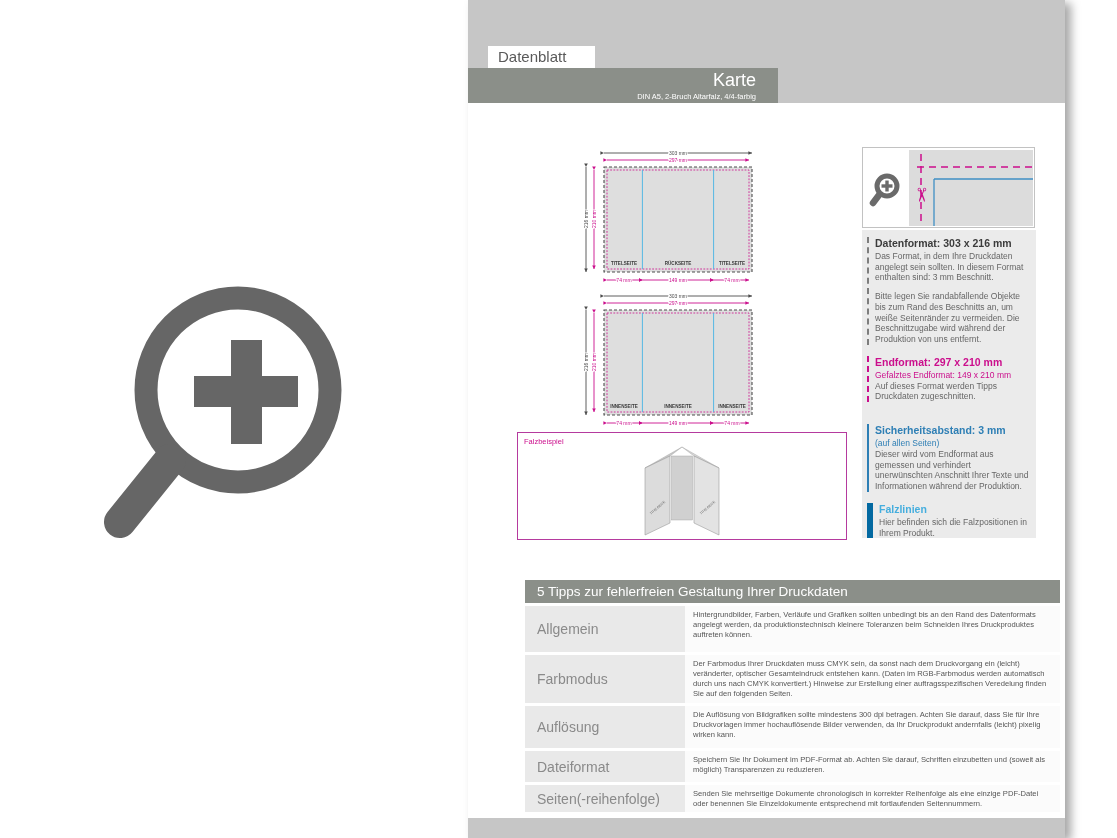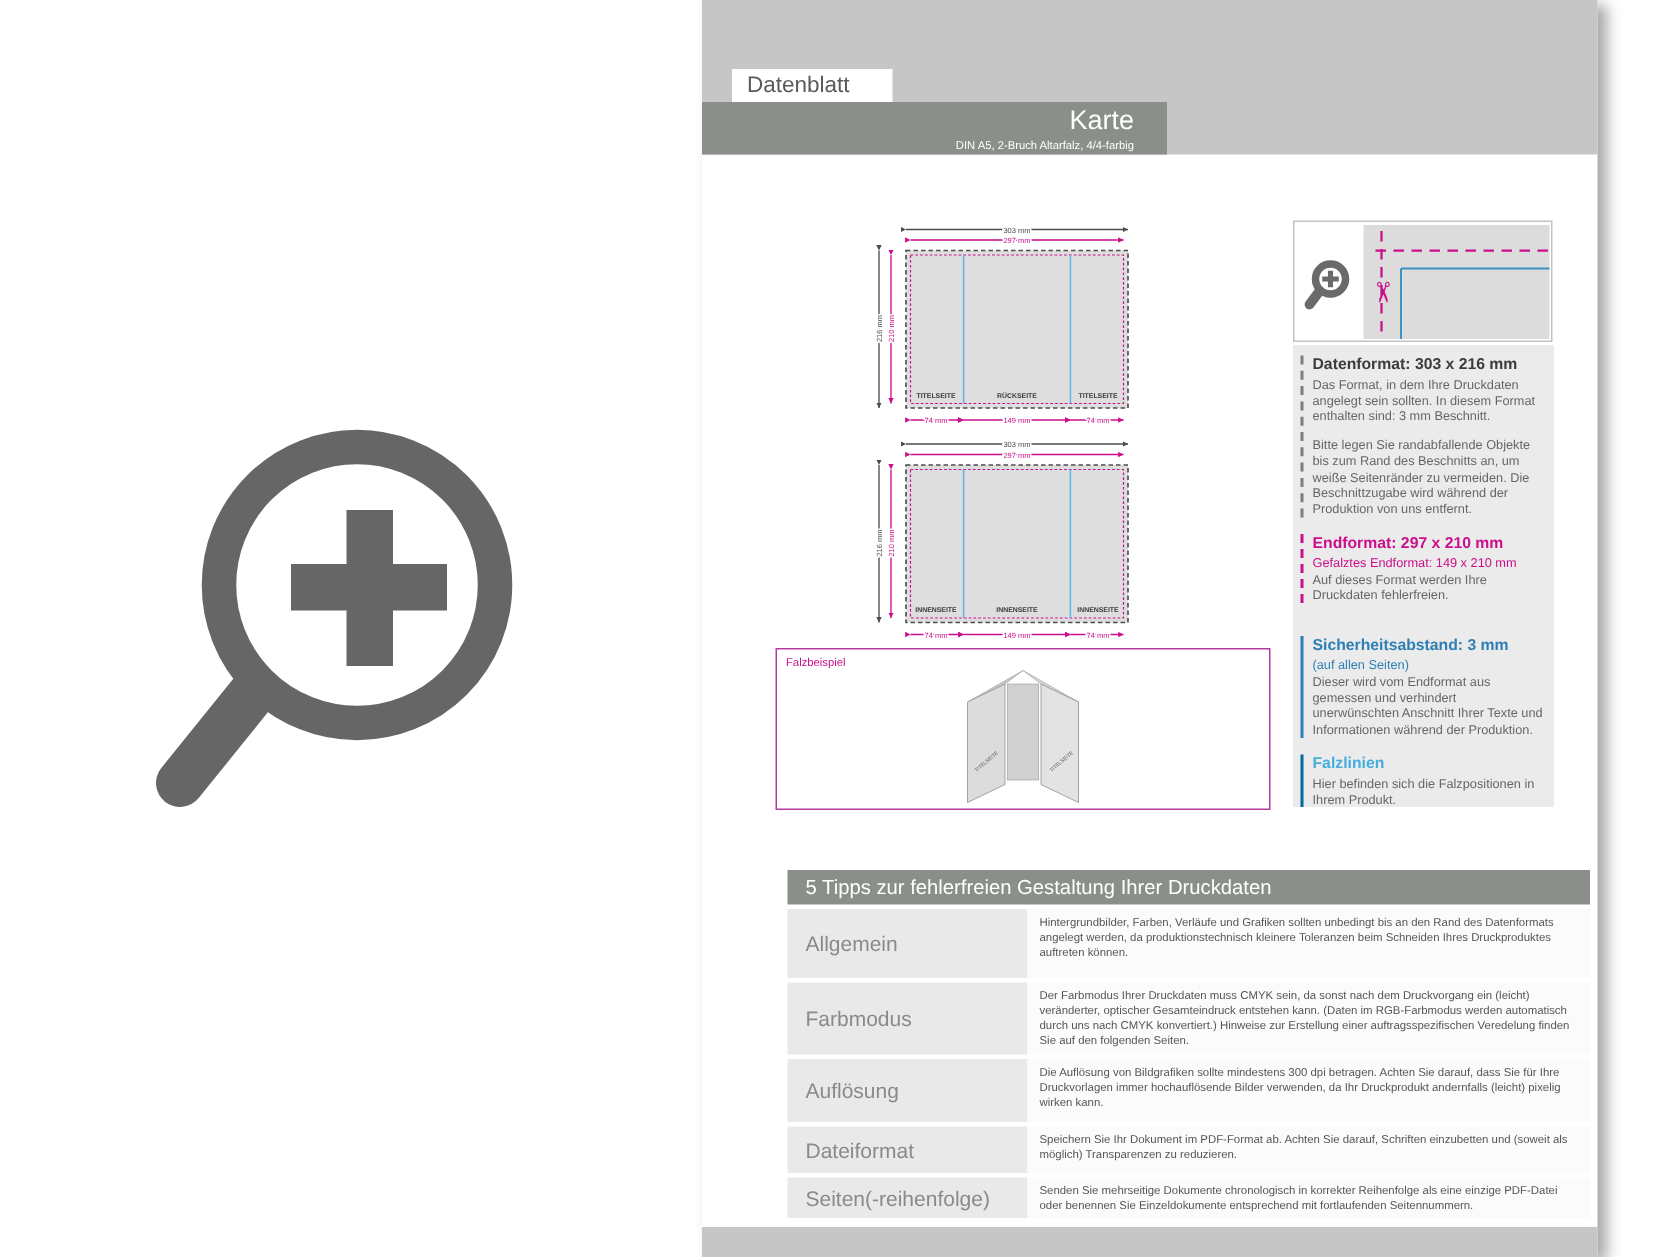--- a/index.html
+++ b/index.html
@@ -33,21 +33,21 @@
 
   .detail-box { position:absolute; left:394px; top:147px; width:173px; height:81px;
                 background:#fff; border:1px solid #c2c2c2; }
 
   .sidebar-text { position:absolute; left:394px; top:230px; width:174px; height:308px;
                   background:#ebebeb; padding:7px 7px 6px 5px; }
   .sec { padding-left:6px; margin-bottom:11px; }
   .sec-datenformat { border-left:2px dashed #7d7d7d; }
   .sec-endformat { border-left:2px dashed #cb0e8c; }
   .sec-sicherheit { border-left:2px solid #2e7fb5;margin-top:22px; }
-  .sec-falz { border-left:2px solid #0369a1; margin-bottom:0; }
+  .sec-falz { border-left:6px solid #0369a1; margin-bottom:0; }
   .sec h3 { font-size:10.5px; font-weight:700; color:#3c3c3c; margin-bottom:2px; }
   .sec-endformat h3 { color:#cb0e8c; }
   .sec-sicherheit h3 { color:#2e7fb5; }
   .sec-falz h3 { color:#45aede; }
   .sec .sub { font-size:8.5px; margin-bottom:1px; }
   .sec-endformat .sub { color:#cb0e8c; }
   .sec-sicherheit .sub { color:#2e7fb5; }
   .sec p { font-size:8.5px; color:#666; line-height:1.26; margin-bottom:8px; }
   .sec p:last-child { margin-bottom:0; }
 
@@ -181,21 +181,21 @@
 
     <div class="sidebar-text">
       <div class="sec sec-datenformat">
         <h3>Datenformat: 303 x 216 mm</h3>
         <p>Das Format, in dem Ihre Druckdaten angelegt sein sollten. In diesem Format enthalten sind: 3 mm Beschnitt.</p>
         <p>Bitte legen Sie randabfallende Objekte bis zum Rand des Beschnitts an, um weiße Seitenränder zu vermeiden. Die Beschnittzugabe wird während der Produktion von uns entfernt.</p>
       </div>
       <div class="sec sec-endformat">
         <h3>Endformat: 297 x 210 mm</h3>
         <div class="sub">Gefalztes Endformat: 149 x 210 mm</div>
-        <p>Auf dieses Format werden Ihre Druckdaten fehlerfreien.</p>
+        <p>Auf dieses Format werden Tipps Druckdaten zugeschnitten.</p>
       </div>
       <div class="sec sec-sicherheit">
         <h3>Sicherheitsabstand: 3 mm</h3>
         <div class="sub">(auf allen Seiten)</div>
         <p>Dieser wird vom Endformat aus gemessen und verhindert unerwünschten Anschnitt Ihrer Texte und Informationen während der Produktion.</p>
       </div>
       <div class="sec sec-falz">
         <h3>Falzlinien</h3>
         <p>Hier befinden sich die Falzpositionen in Ihrem Produkt.</p>
       </div>

